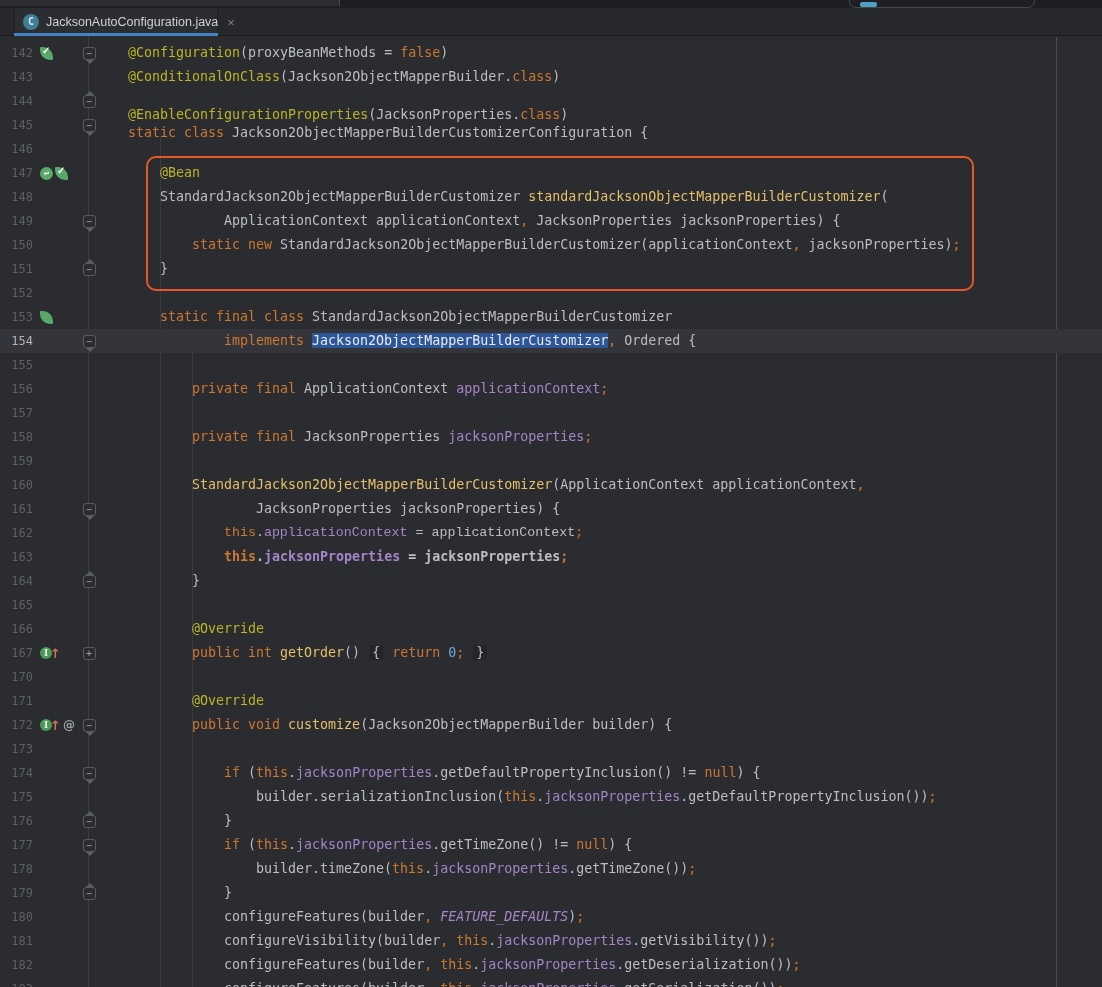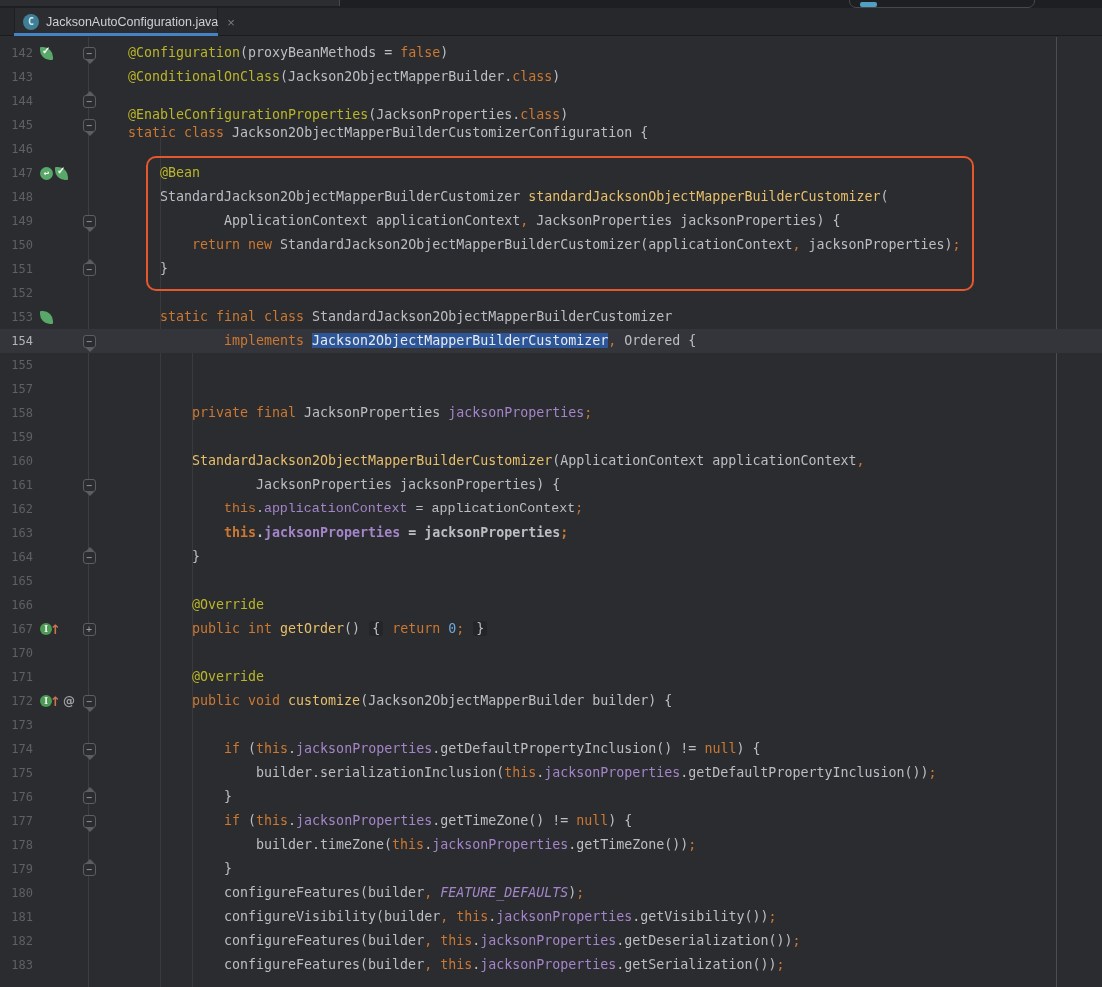--- a/index.html
+++ b/index.html
@@ -93,26 +93,27 @@
   <div class="margin-guide"></div>
   <div id="lines">
       <div class="row"><span class="lnum">142</span><span class="gicons"><span style="display: inline-flex; align-items: center;"><span class="ic-leaf"><span class="ic-check">✓</span></span></span></span><span class="gfold"><span class="fm open">−</span></span><span class="code" style="padding-left: 30px;"><span class="an">@Configuration</span><span class="tx">(proxyBeanMethods = </span><span class="kw">false</span><span class="tx">)</span></span></div>
       <div class="row"><span class="lnum">143</span><span class="gicons"></span><span class="gfold"></span><span class="code" style="padding-left: 30px;"><span class="an">@ConditionalOnClass</span><span class="tx">(Jackson2ObjectMapperBuilder.</span><span class="kw">class</span><span class="tx">)</span></span></div>
       <div class="row"><span class="lnum">144</span><span class="gicons"></span><span class="gfold"><span class="fm close">−</span></span><span class="code" style="padding-left: 30px; margin-top: 28px;"><span class="an">@EnableConfigurationProperties</span><span class="tx">(JacksonProperties.</span><span class="kw">class</span><span class="tx">)</span></span></div>
       <div class="row"><span class="lnum">145</span><span class="gicons"></span><span class="gfold"><span class="fm open">−</span></span><span class="code" style="padding-left: 30px; margin-top: 16px;"><span class="kw">static class </span><span class="tx">Jackson2ObjectMapperBuilderCustomizerConfiguration {</span></span></div>
       <div class="row"><span class="lnum">146</span><span class="gicons"></span><span class="gfold"></span><span class="code" style="padding-left: 30px;"></span></div>
       <div class="row"><span class="lnum">147</span><span class="gicons"><span style="display: inline-flex; align-items: center;"><span class="ic-bean">↩</span></span><span style="display: inline-flex; align-items: center;"><span class="ic-leaf"><span class="ic-check">✓</span></span></span></span><span class="gfold"></span><span class="code" style="padding-left: 62px;"><span class="an">@Bean</span></span></div>
       <div class="row"><span class="lnum">148</span><span class="gicons"></span><span class="gfold"></span><span class="code" style="padding-left: 62px;"><span class="tx">StandardJackson2ObjectMapperBuilderCustomizer </span><span class="md">standardJacksonObjectMapperBuilderCustomizer</span><span class="tx">(</span></span></div>
       <div class="row"><span class="lnum">149</span><span class="gicons"></span><span class="gfold"><span class="fm open">−</span></span><span class="code" style="padding-left: 126px;"><span class="tx">ApplicationContext applicationContext</span><span class="pu">,</span><span class="tx"> JacksonProperties jacksonProperties) {</span></span></div>
-      <div class="row"><span class="lnum">150</span><span class="gicons"></span><span class="gfold"></span><span class="code" style="padding-left: 94px;"><span class="kw">return new </span><span class="tx">StandardJackson2ObjectMapperBuilderCustomizer(applicationContext</span><span class="pu">,</span><span class="tx"> jacksonProperties)</span><span class="pu">;</span></span></div>
+      <div class="row"><span class="lnum">150</span><span class="gicons"></span><span class="gfold"></span><span class="code" style="padding-left: 94px;"><span class="kw">static new </span><span class="tx">StandardJackson2ObjectMapperBuilderCustomizer(applicationContext</span><span class="pu">,</span><span class="tx"> jacksonProperties)</span><span class="pu">;</span></span></div>
       <div class="row"><span class="lnum">151</span><span class="gicons"></span><span class="gfold"><span class="fm close">−</span></span><span class="code" style="padding-left: 62px;"><span class="tx">}</span></span></div>
       <div class="row"><span class="lnum">152</span><span class="gicons"></span><span class="gfold"></span><span class="code" style="padding-left: 30px;"></span></div>
       <div class="row"><span class="lnum">153</span><span class="gicons"><span style="display: inline-flex; align-items: center;"><span class="ic-leaf"></span></span></span><span class="gfold"></span><span class="code" style="padding-left: 62px;"><span class="kw">static final class </span><span class="tx">StandardJackson2ObjectMapperBuilderCustomizer</span></span></div>
       <div class="row current"><span class="lnum">154</span><span class="gicons"></span><span class="gfold"><span class="fm open">−</span></span><span class="code" style="padding-left: 126px;"><span class="kw">implements </span><span class="sel">Jackson2ObjectMapperBuilderCustomizer</span><span class="pu">,</span><span class="tx"> Ordered {</span></span></div>
       <div class="row"><span class="lnum">155</span><span class="gicons"></span><span class="gfold"></span><span class="code" style="padding-left: 30px;"></span></div>
+      <div class="row"><span class="lnum">156</span><span class="gicons"></span><span class="gfold"></span><span class="code" style="padding-left: 94px;"><span class="kw">private final </span><span class="tx">ApplicationContext </span><span class="fd">applicationContext</span><span class="pu">;</span></span></div>
       <div class="row"><span class="lnum">157</span><span class="gicons"></span><span class="gfold"></span><span class="code" style="padding-left: 30px;"></span></div>
       <div class="row"><span class="lnum">158</span><span class="gicons"></span><span class="gfold"></span><span class="code" style="padding-left: 94px;"><span class="kw">private final </span><span class="tx">JacksonProperties </span><span class="fd">jacksonProperties</span><span class="pu">;</span></span></div>
       <div class="row"><span class="lnum">159</span><span class="gicons"></span><span class="gfold"></span><span class="code" style="padding-left: 30px;"></span></div>
       <div class="row"><span class="lnum">160</span><span class="gicons"></span><span class="gfold"></span><span class="code" style="padding-left: 94px;"><span class="md">StandardJackson2ObjectMapperBuilderCustomizer</span><span class="tx">(ApplicationContext applicationContext</span><span class="pu">,</span></span></div>
       <div class="row"><span class="lnum">161</span><span class="gicons"></span><span class="gfold"><span class="fm open">−</span></span><span class="code" style="padding-left: 158px;"><span class="tx">JacksonProperties jacksonProperties) {</span></span></div>
       <div class="row"><span class="lnum">162</span><span class="gicons"></span><span class="gfold"></span><span class="code" style="padding-left: 126px; font-family: Liberation Mono, monospace;"><span class="kw">this</span><span class="tx">.</span><span class="fd">applicationContext</span><span class="tx"> = applicationContext</span><span class="pu">;</span></span></div>
       <div class="row"><span class="lnum">163</span><span class="gicons"></span><span class="gfold"></span><span class="code" style="padding-left: 126px; font-weight: bold;"><span class="kw">this</span><span class="tx">.</span><span class="fd">jacksonProperties</span><span class="tx"> = jacksonProperties</span><span class="pu">;</span></span></div>
       <div class="row"><span class="lnum">164</span><span class="gicons"></span><span class="gfold"><span class="fm close">−</span></span><span class="code" style="padding-left: 94px;"><span class="tx">}</span></span></div>
       <div class="row"><span class="lnum">165</span><span class="gicons"></span><span class="gfold"></span><span class="code" style="padding-left: 30px;"></span></div>
       <div class="row"><span class="lnum">166</span><span class="gicons"></span><span class="gfold"></span><span class="code" style="padding-left: 94px;"><span class="an">@Override</span></span></div>

